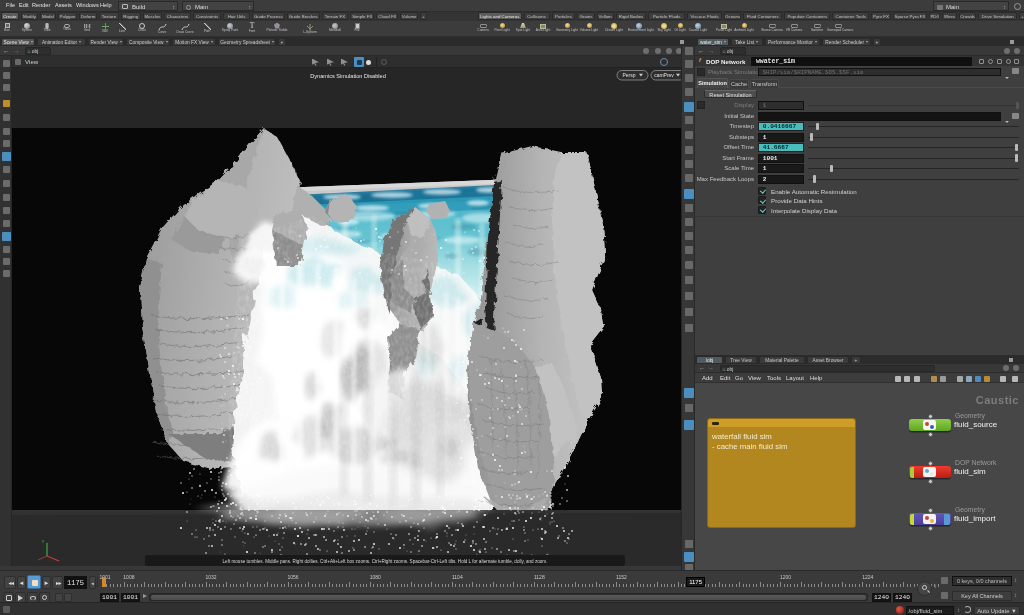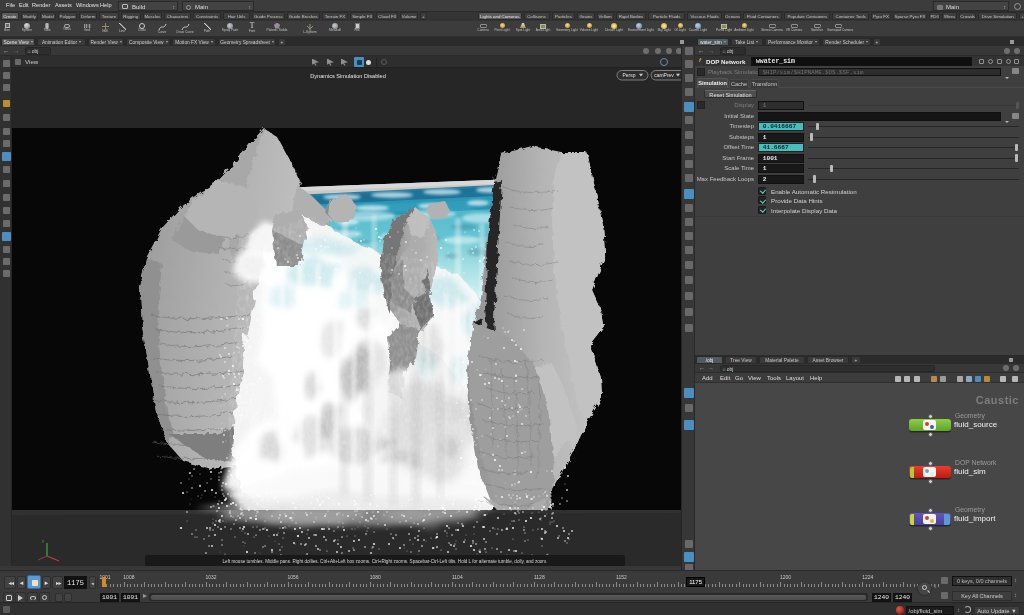--- a/index.html
+++ b/index.html
@@ -1728,20 +1728,25 @@
         <div class="abs" style="left:245px;top:2.5px;width:6px;height:6px;background:#aaa;opacity:.85;border-radius:1px"></div>
         <div class="abs" style="left:262px;top:2.5px;width:6px;height:6px;background:#bbb;opacity:.85;border-radius:1px"></div>
         <div class="abs" style="left:271px;top:2.5px;width:6px;height:6px;background:#9bd;opacity:.85;border-radius:1px"></div>
         <div class="abs" style="left:280px;top:2.5px;width:6px;height:6px;background:#59c;opacity:.85;border-radius:1px"></div>
         <div class="abs" style="left:289px;top:2.5px;width:6px;height:6px;background:#c93;opacity:.85;border-radius:1px"></div>
         <div class="abs" style="left:305px;top:2.5px;width:6px;height:6px;background:#ccc;opacity:.85;border-radius:1px"></div>
         <div class="abs" style="left:317px;top:2.5px;width:6px;height:6px;background:#ccc;opacity:.85;border-radius:1px"></div>
       </div>
       <div class="abs" style="left:0;top:28px;width:329px;height:187px;background:#474747;overflow:hidden">
         <div class="abs" style="right:5px;top:11px;color:#7d7d7d;font-size:11px;font-weight:bold;letter-spacing:0.5px">Caustic</div>
+        <div class="abs" style="left:12px;top:35px;width:149px;height:110px;background:#b3871f;border:1px solid #8a6a14;border-radius:3px">
+<div class="abs" style="left:0;top:0;width:147px;height:8px;background:#cf9e29;border-radius:3px 3px 0 0"></div>
+<div class="abs" style="left:4px;top:3px;width:7px;height:2.5px;background:#2e2510;border-radius:1px"></div>
+<div class="abs" style="left:4px;top:13px;color:#f3ecd2;font-size:7.8px;line-height:9.6px">waterfall fluid sim<br>- cache main fluid sim</div>
+</div>
         <div class="abs" style="left:214px;top:36px;width:42px;height:12px;background:linear-gradient(#8ccf49,#5fa424);border-radius:3px;box-shadow:0 1.5px 0 rgba(0,0,0,0.45)">
           <div class="abs" style="left:14px;top:1px;width:13px;height:10px;background:rgba(252,252,252,0.95);border-radius:2px">
             <div class="abs" style="left:2px;top:2px;width:4px;height:4px;border-radius:2px;background:#d04030"></div>
             <div class="abs" style="left:6.5px;top:4.5px;width:4px;height:4px;border-radius:2px;background:#3a5ac0"></div>
           </div>
         </div>
         <div class="abs" style="left:233px;top:31px;width:4.5px;height:4.5px;background:#cfcfcf;border-radius:3px;border:0.5px solid #555"></div>
         <div class="abs" style="left:233px;top:49px;width:4.5px;height:4.5px;background:#cfcfcf;border-radius:3px;border:0.5px solid #555"></div>
         <div class="abs" style="left:260px;top:29px;color:#9b9b9b;font-size:6.8px">Geometry</div>
         <div class="abs" style="left:259px;top:37px;color:#f2f2f2;font-size:8px">fluid_source</div>

